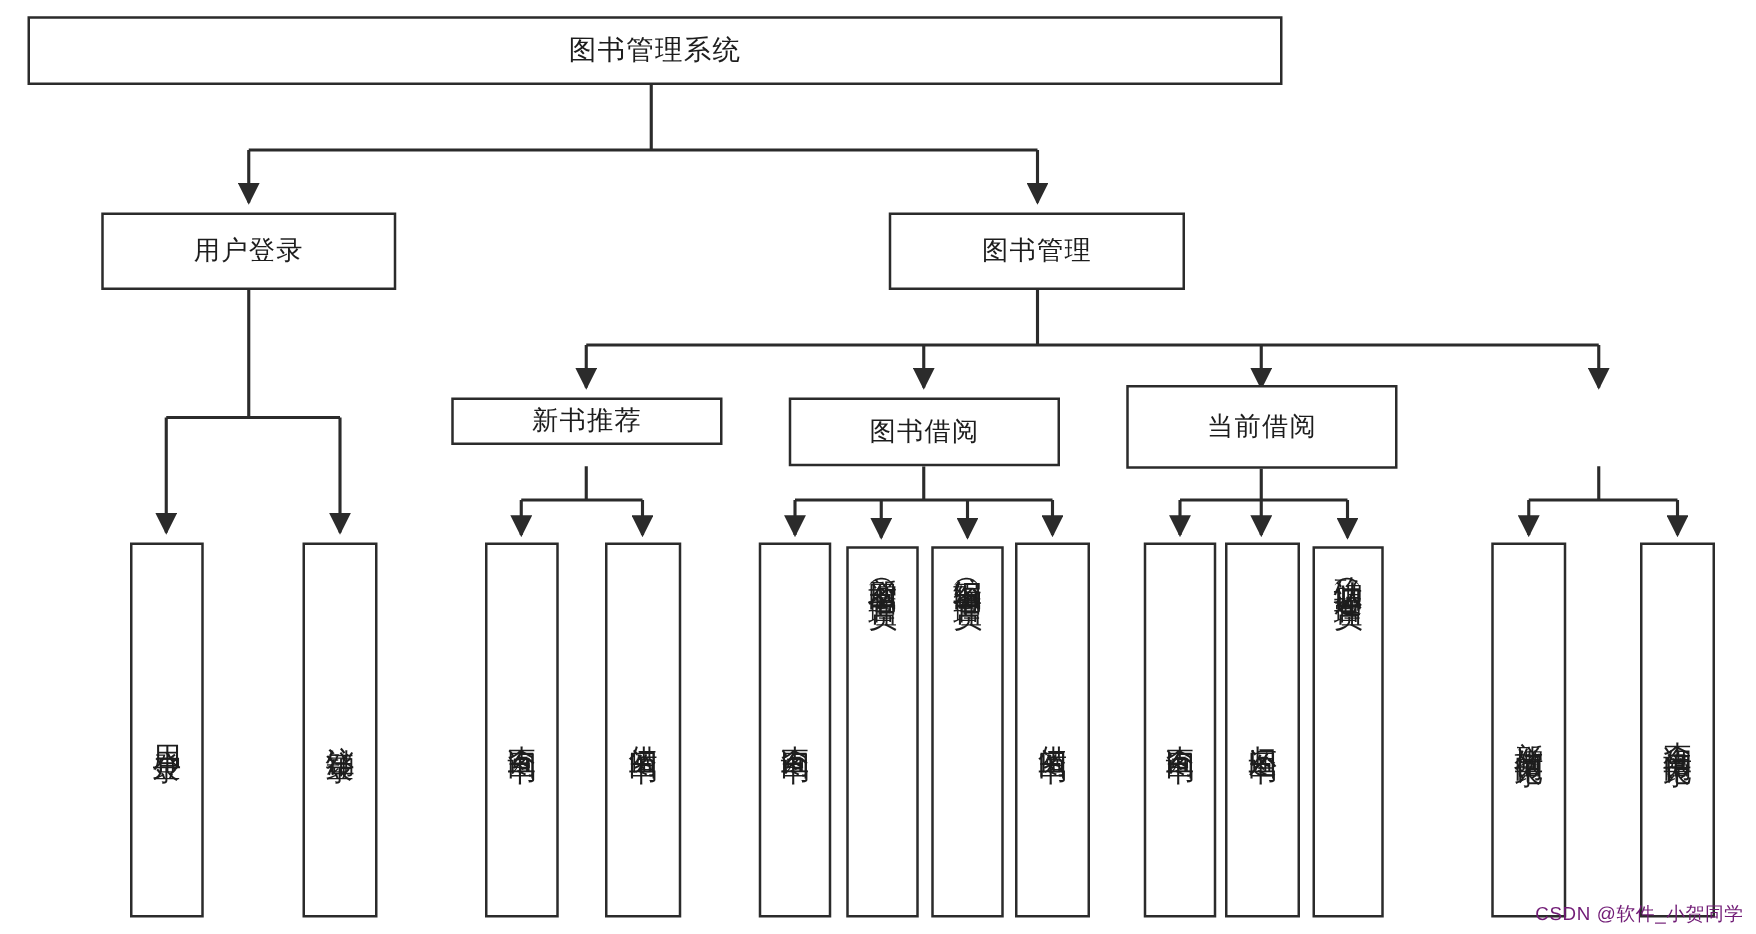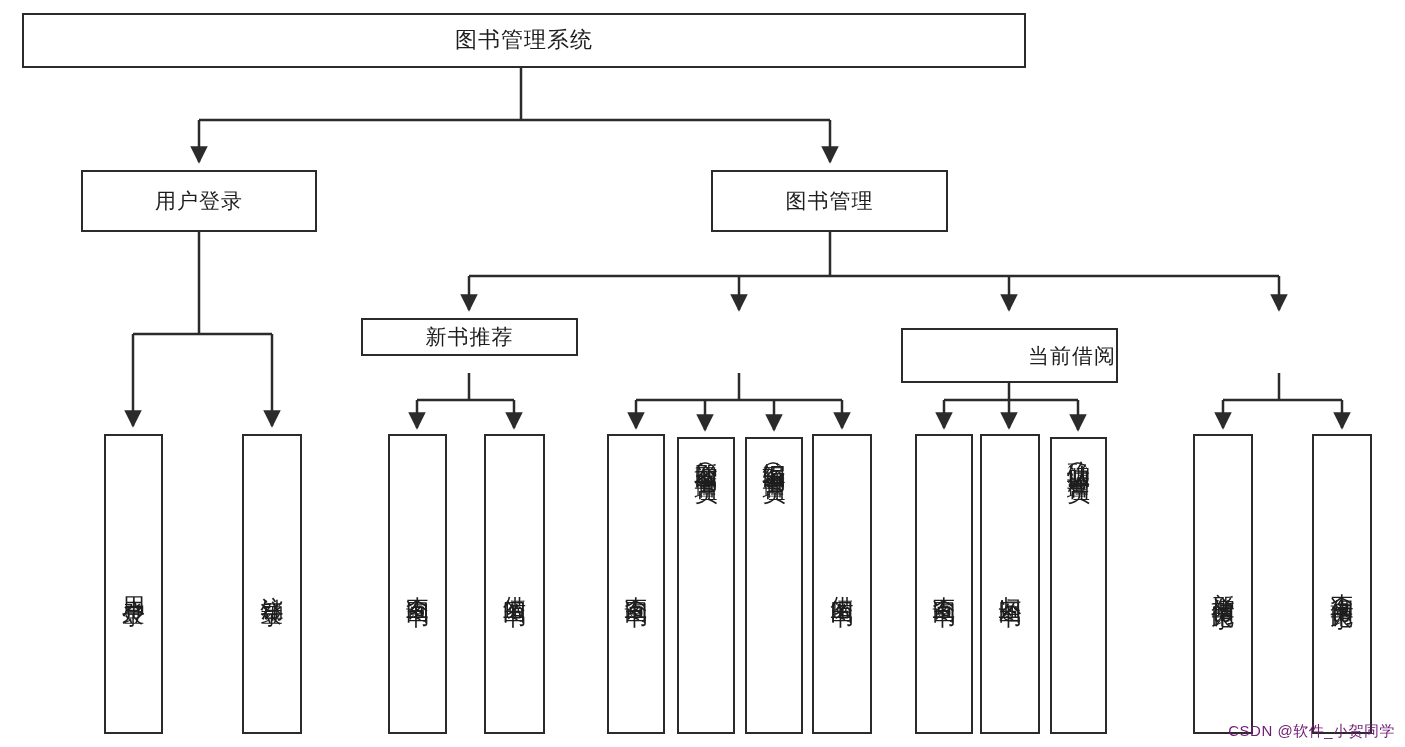--- a/index.html
+++ b/index.html
@@ -146,21 +146,24 @@
   <div class="node horiz" style="left:81px; top:170px; width:236px; height:62px;">
     <span class="node-label">用户登录</span>
   </div>
   <div class="node horiz" style="left:711px; top:170px; width:237px; height:62px;">
     <span class="node-label">图书管理</span>
   </div>
 
   <div class="node horiz" style="left:361px; top:318px; width:217px; height:38px;">
     <span class="node-label">新书推荐</span>
   </div>
-  <div class="node horiz" style="left:901px; top:328px; width:217px; height:55px;justify-content:flex-end;">
+  <div class="node horiz" style="left:631px; top:318px; width:217px; height:55px;">
+    <span class="node-label">图书借阅</span>
+  </div>
+  <div class="node horiz" style="left:901px; top:308px; width:217px; height:67px;">
     <span class="node-label">当前借阅</span>
   </div>
 
   <div class="node vert mid" style="left:104px; top:434px; width:59px; height:300px;">
     <span class="node-label">用户登录</span>
   </div>
   <div class="node vert mid" style="left:242px; top:434px; width:60px; height:300px;">
     <span class="node-label">注销登录</span>
   </div>
 

